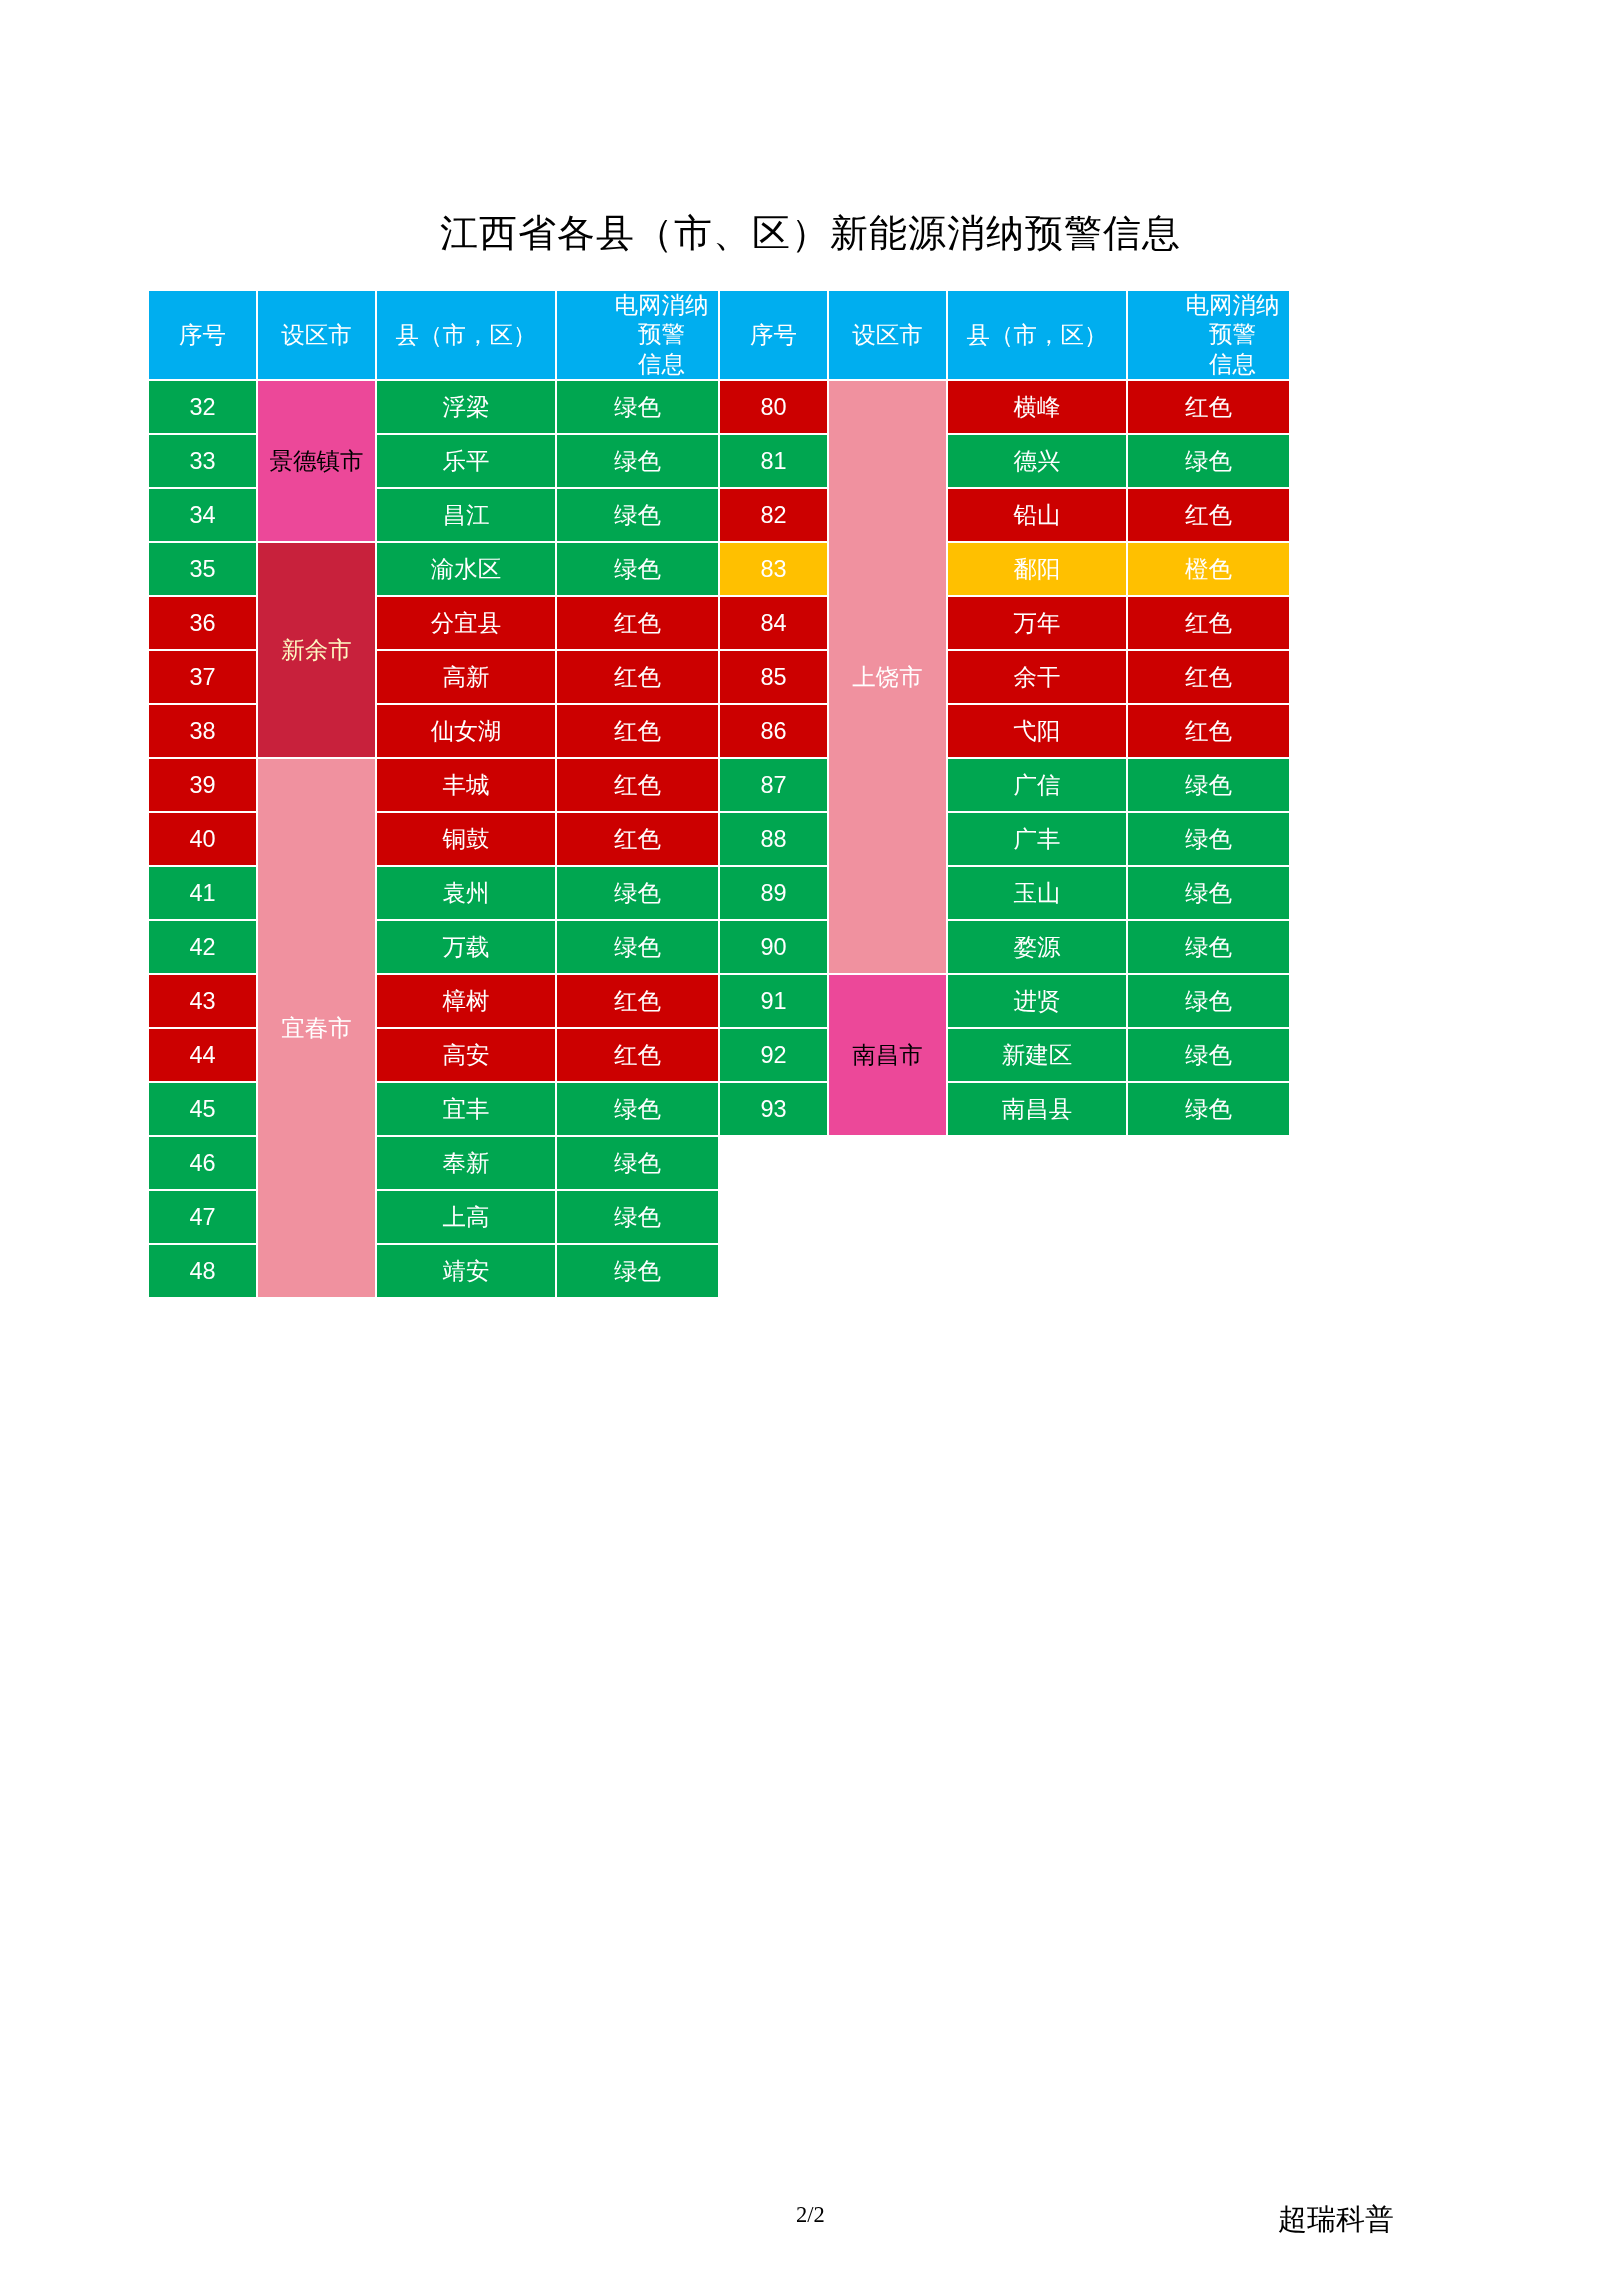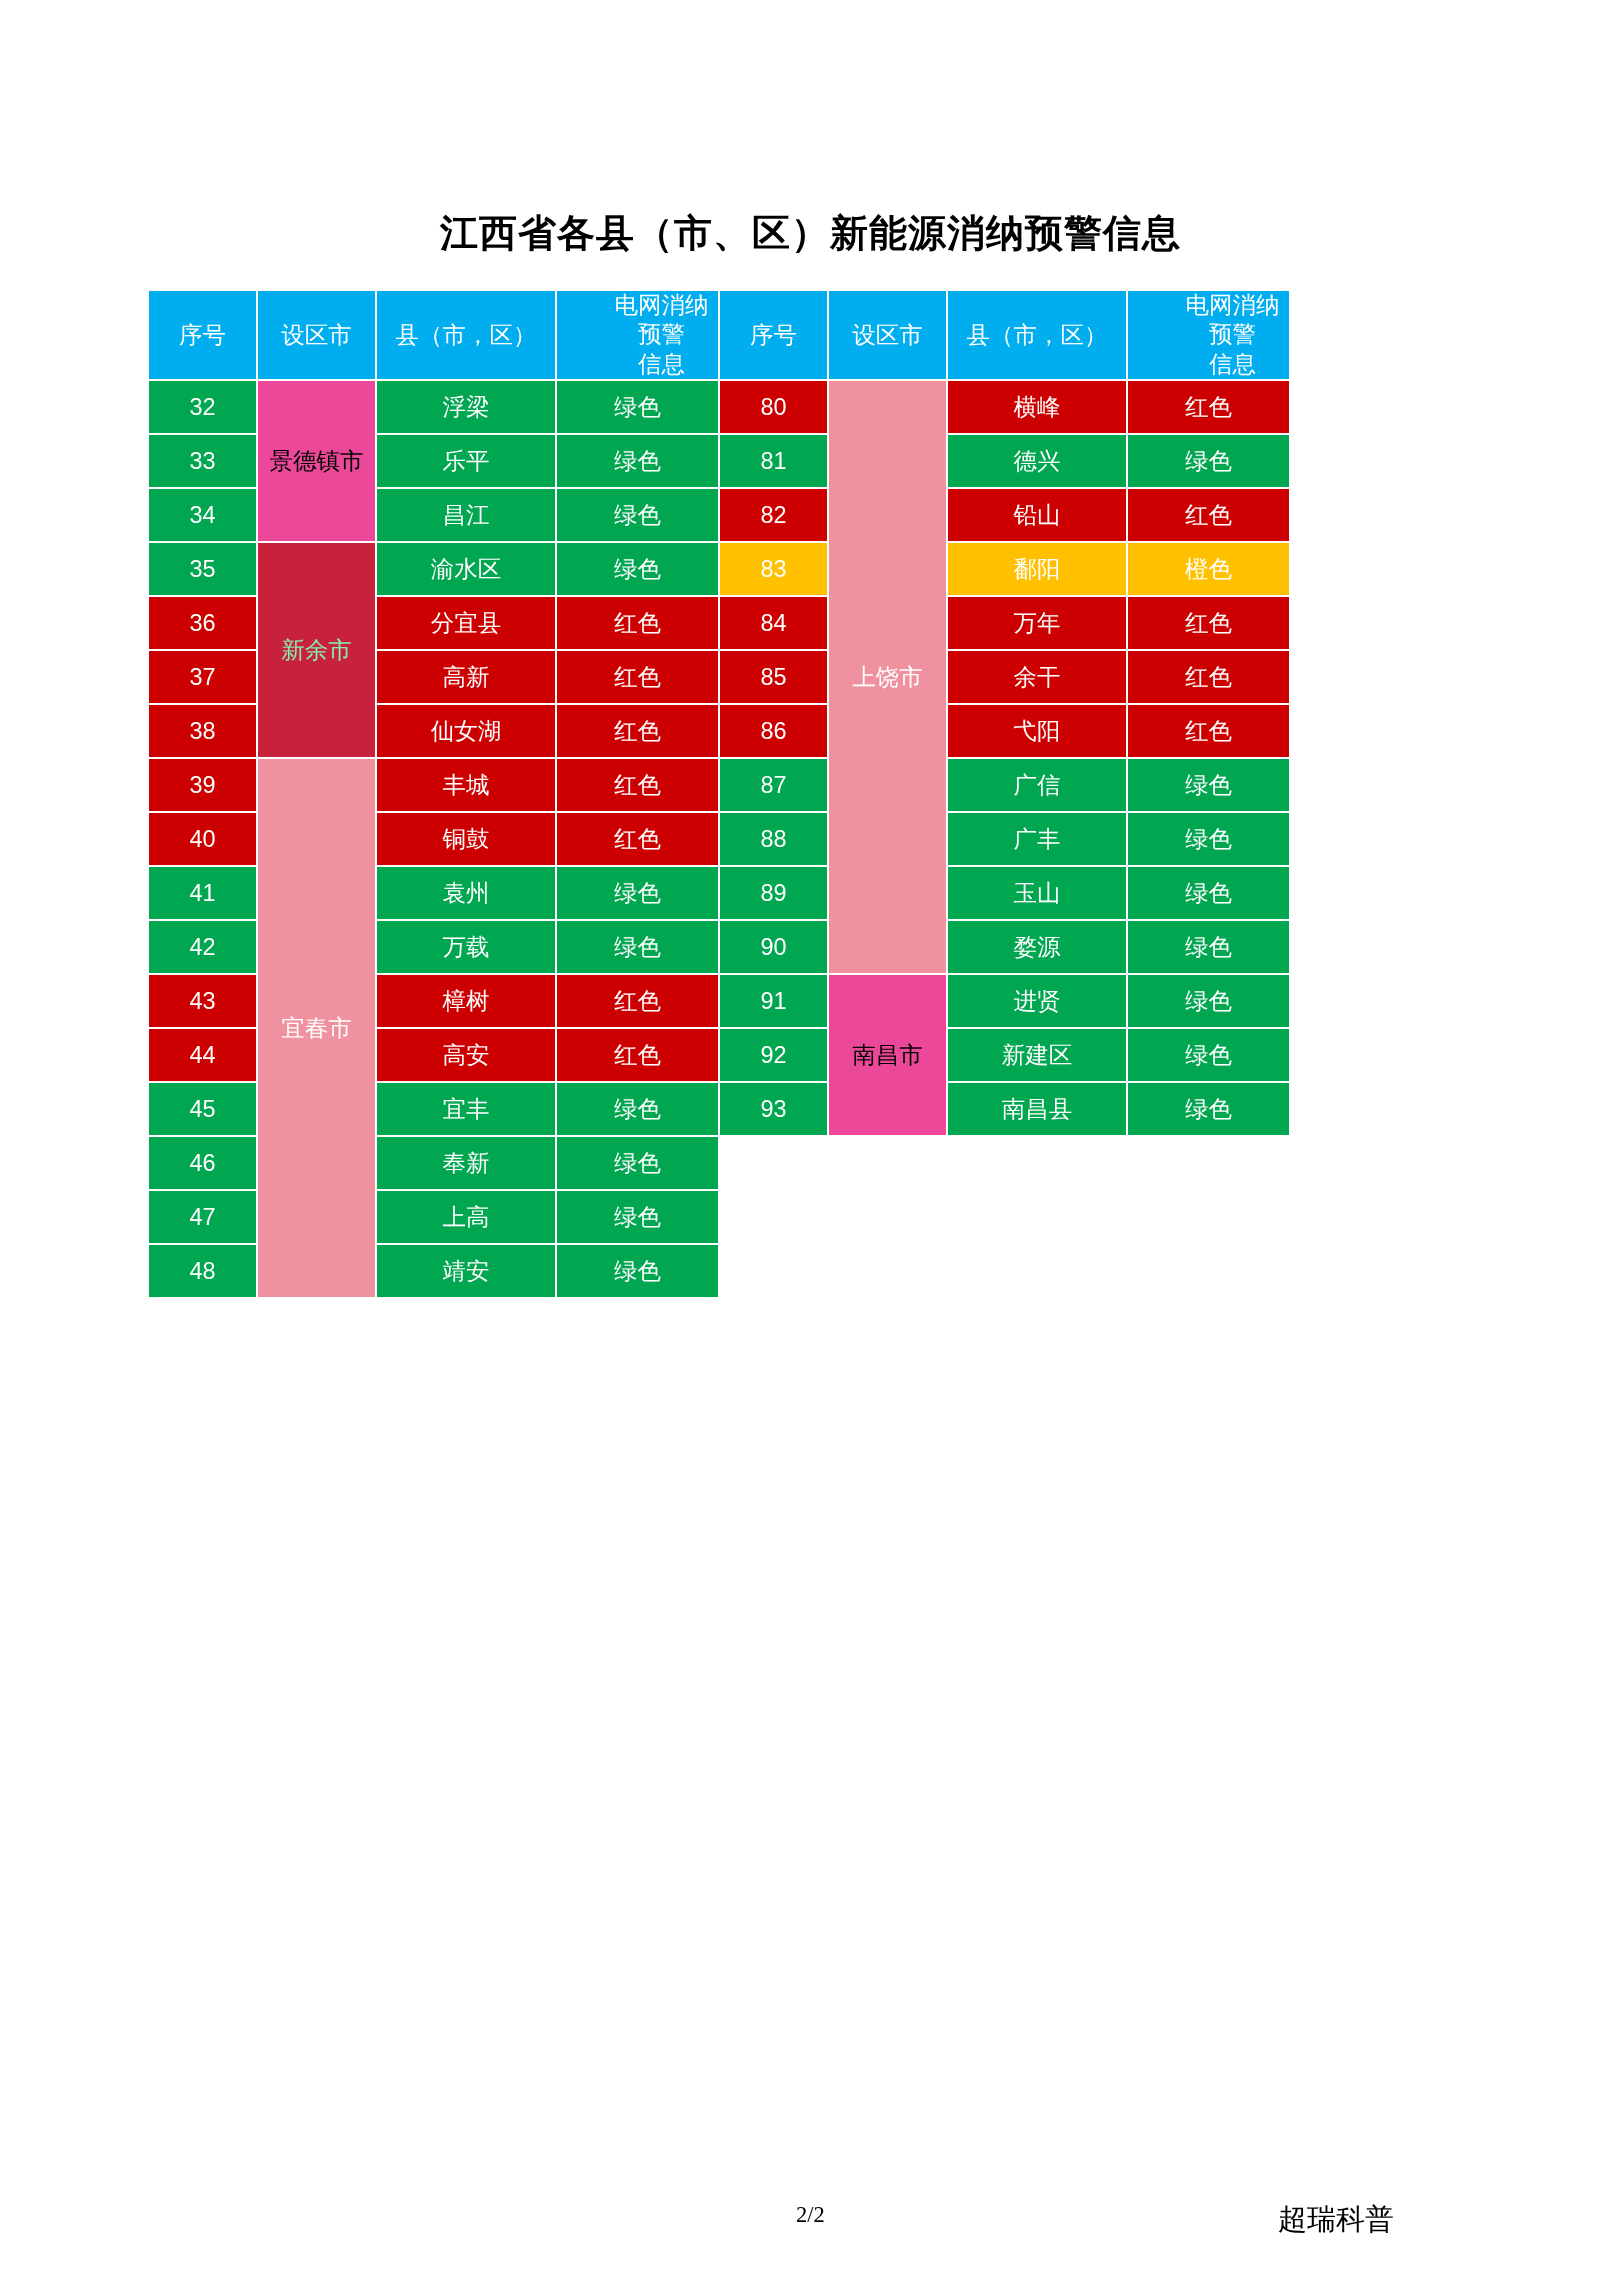--- a/index.html
+++ b/index.html
@@ -21,21 +21,21 @@
   }
 
   
   .doc-title {
     position: absolute;
     top: 208px;
     left: 0;
     width: 1621px;
     text-align: center;
     font-family: "Liberation Serif", "DejaVu Serif", serif;
-    font-weight: bold;
+    font-weight: normal;
     font-size: 38px;
     letter-spacing: 1px;
     color: #000000;
     white-space: nowrap;
   }
 
   
   .table-wrap {
     position: absolute;
     top: 289px;
@@ -91,21 +91,21 @@
 
   
   .city-lightpink {
     background: #ec4899;
     color: #000000;
     font-weight: bold;
     font-size: 24.5px;
   }
   .city-crimson {
     background: #C8213C;
-    color: #86efac;
+    color: #fef9c3;
     font-weight: bold;
     font-size: 24.5px;
   }
   .city-pink {
     background: #F0919F;
     color: #ffffff;
     font-weight: bold;
     font-size: 24.5px;
   }
   .city-empty { background: #ffffff; }

